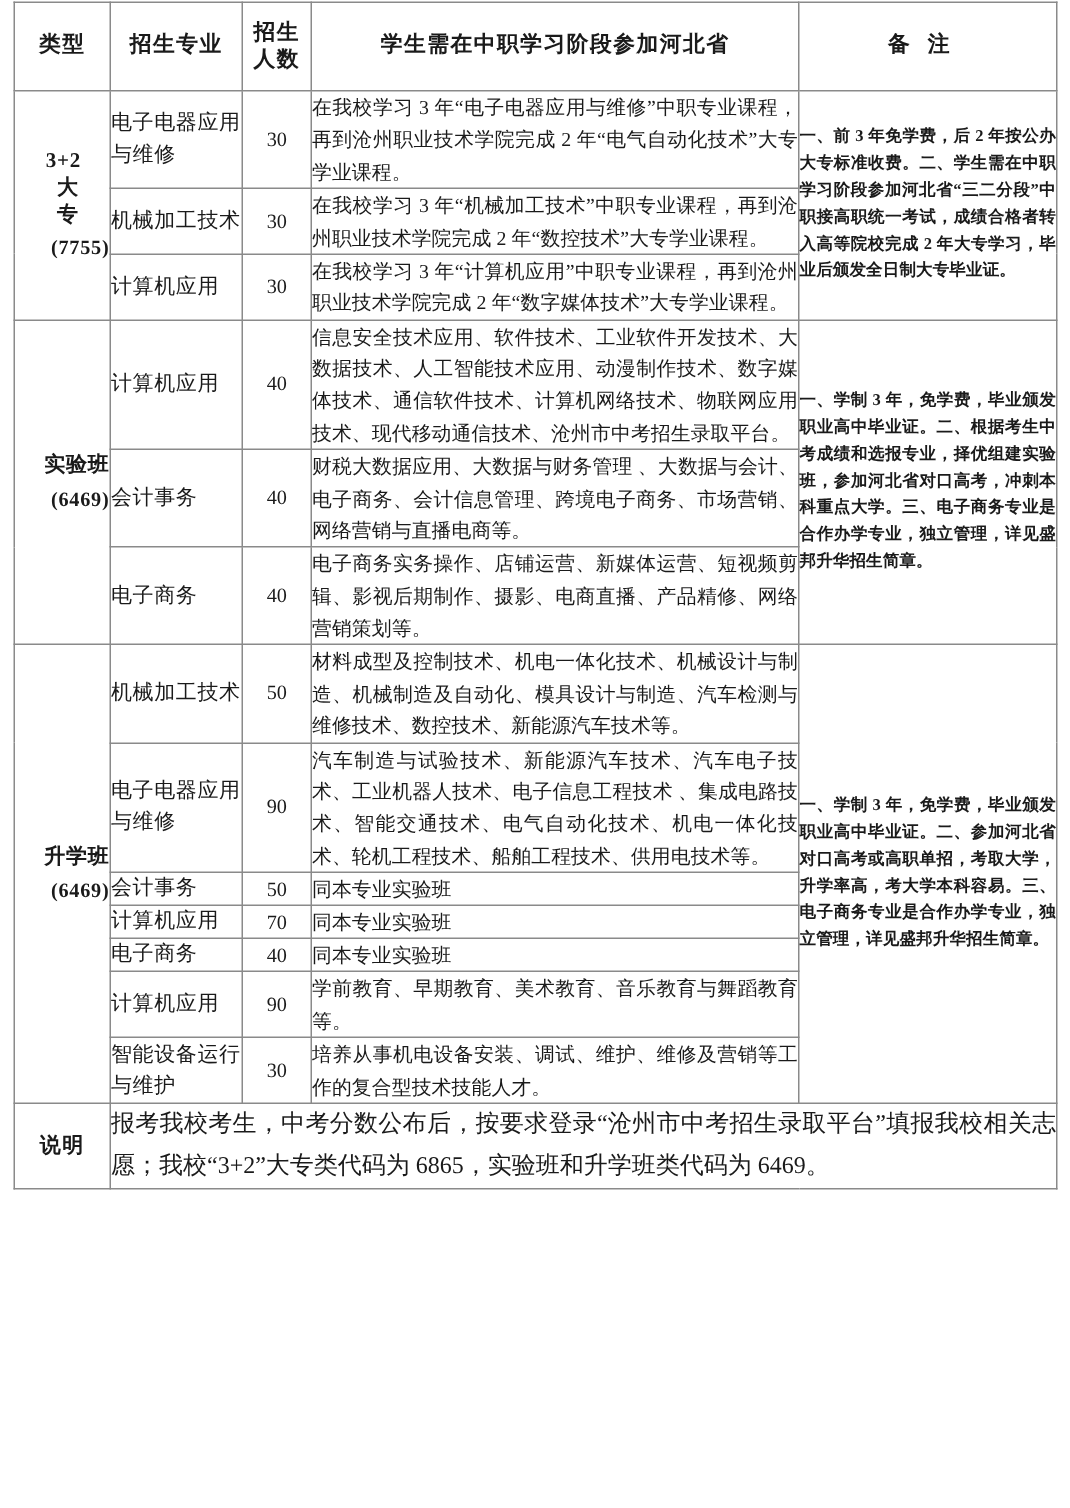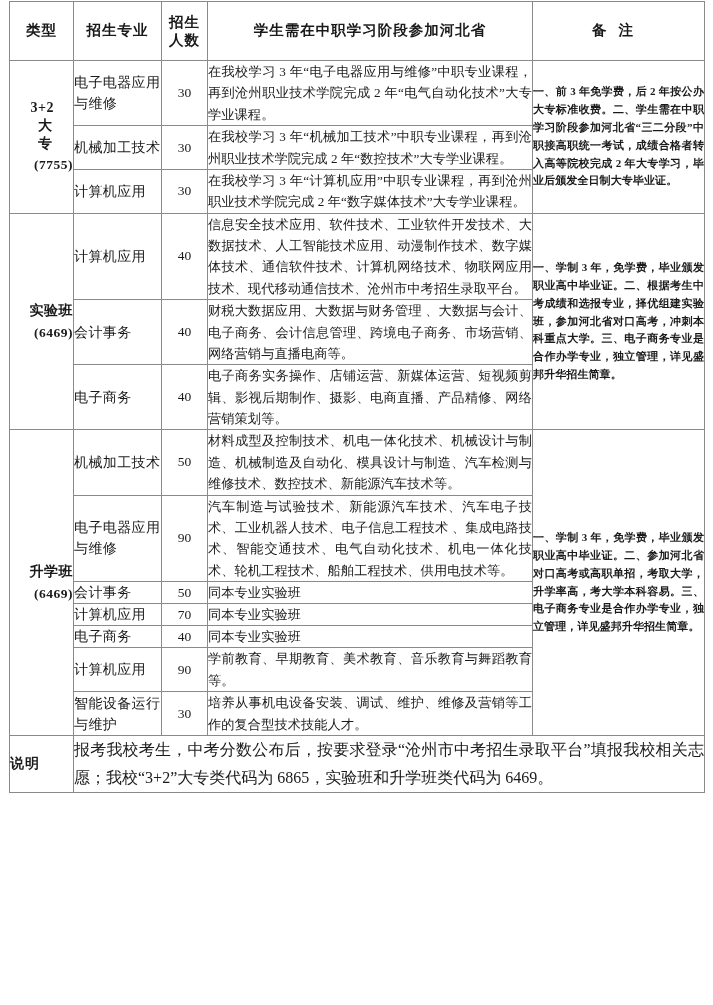--- a/index.html
+++ b/index.html
@@ -97,21 +97,21 @@
     line-height: 1.62;
     text-align: justify;
     text-justify: inter-ideograph;
     padding: 5px 8px;
     vertical-align: middle;
     letter-spacing: 0.1px;
     font-weight: bold;
   }
 
   .note-label {
-    text-align: left;
+    text-align: center;
     font-weight: bold;
     font-size: 14px;
     letter-spacing: 1px;
   }
   .note-body {
     font-size: 16px;
     line-height: 1.75;
     padding: 8px 10px 8px 10px;
     text-align: justify;
     text-justify: inter-ideograph;

